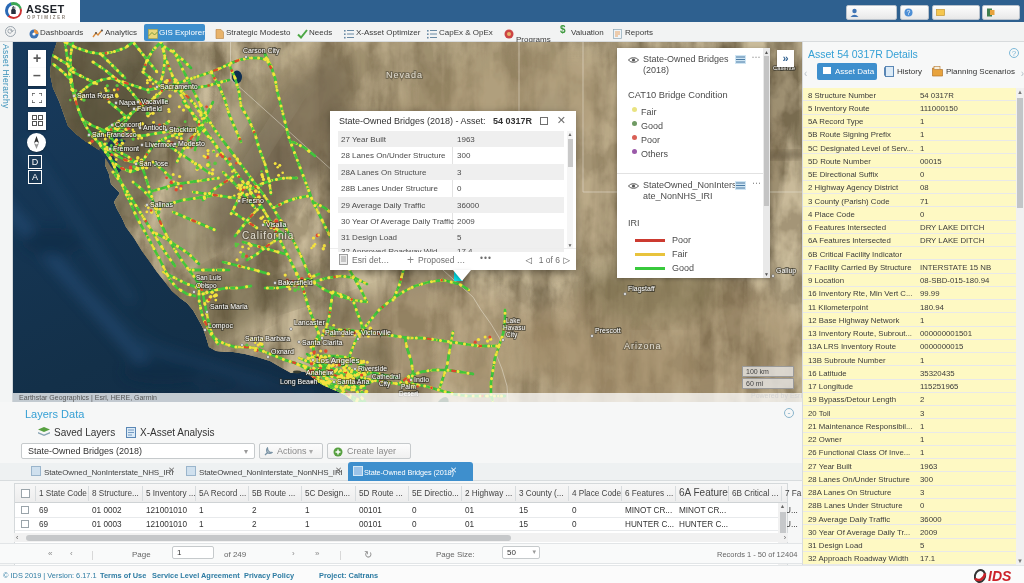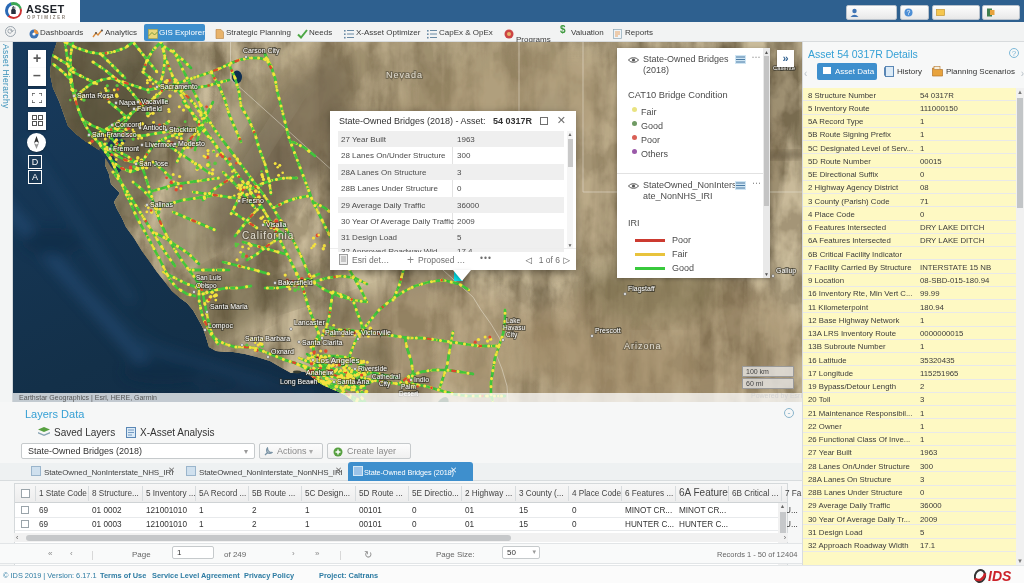--- a/index.html
+++ b/index.html
@@ -98,21 +98,21 @@
           <circle cx="10" cy="1.5" r="1" fill="#555"></circle>
         </svg></span>
   <div class="nav-it" style="left:105px;">Analytics</div>
   <div id="nav-act"><span class="nav-ic" style="left:4px; top:4px;"><svg width="10" height="10" viewBox="0 0 10 10">
             <rect x="0.5" y="0.5" width="9" height="9" fill="#e8d87a" stroke="#b5a53f" stroke-width=".6"></rect>
             <path d="M.5 7 L4 3.5 L6.5 6 L9.5 3" stroke="#7a9a3f" stroke-width="1" fill="none"></path>
           </svg></span>GIS Explorer</div>
   <span class="nav-ic" style="left:215px;"><svg width="9" height="10" viewBox="0 0 9 10">
           <path d="M1 .5 H6 L8.5 3 V9.5 H1Z" fill="#e8b36a" stroke="#b5823f" stroke-width=".6"></path>
         </svg></span>
-  <div class="nav-it" style="left:226px;">Strategic Planning</div>
+  <div class="nav-it" style="left:226px;">Strategic Modesto</div>
   <span class="nav-ic" style="left:297px;"><svg width="11" height="10" viewBox="0 0 11 10">
           <path d="M1 5.5 L4 8.5 L10 1" stroke="#4da845" stroke-width="2" fill="none"></path>
         </svg></span>
   <div class="nav-it" style="left:309px;">Needs</div>
   <span class="nav-ic" style="left:344px;"><svg width="10" height="10" viewBox="0 0 10 10">
           <g stroke="#6a8ba5" stroke-width="1">
             <path d="M3 1.5 H10 M3 5 H10 M3 8.5 H10"></path>
           </g>
           <g fill="#6a8ba5">
             <rect x="0" y="1" width="1.6" height="1.6"></rect>
@@ -1317,20 +1317,24 @@
         </div>
 <div class="rrow">
           <span class="rl">11 Kilometerpoint</span>
           <span class="rv">180.94</span>
         </div>
 <div class="rrow">
           <span class="rl">12 Base Highway Network</span>
           <span class="rv">1</span>
         </div>
 <div class="rrow">
+          <span class="rl">13 Inventory Route, Subrout...</span>
+          <span class="rv">000000001501</span>
+        </div>
+<div class="rrow">
           <span class="rl">13A LRS Inventory Route</span>
           <span class="rv">0000000015</span>
         </div>
 <div class="rrow">
           <span class="rl">13B Subroute Number</span>
           <span class="rv">1</span>
         </div>
 <div class="rrow">
           <span class="rl">16 Latitude</span>
           <span class="rv">35320435</span>

